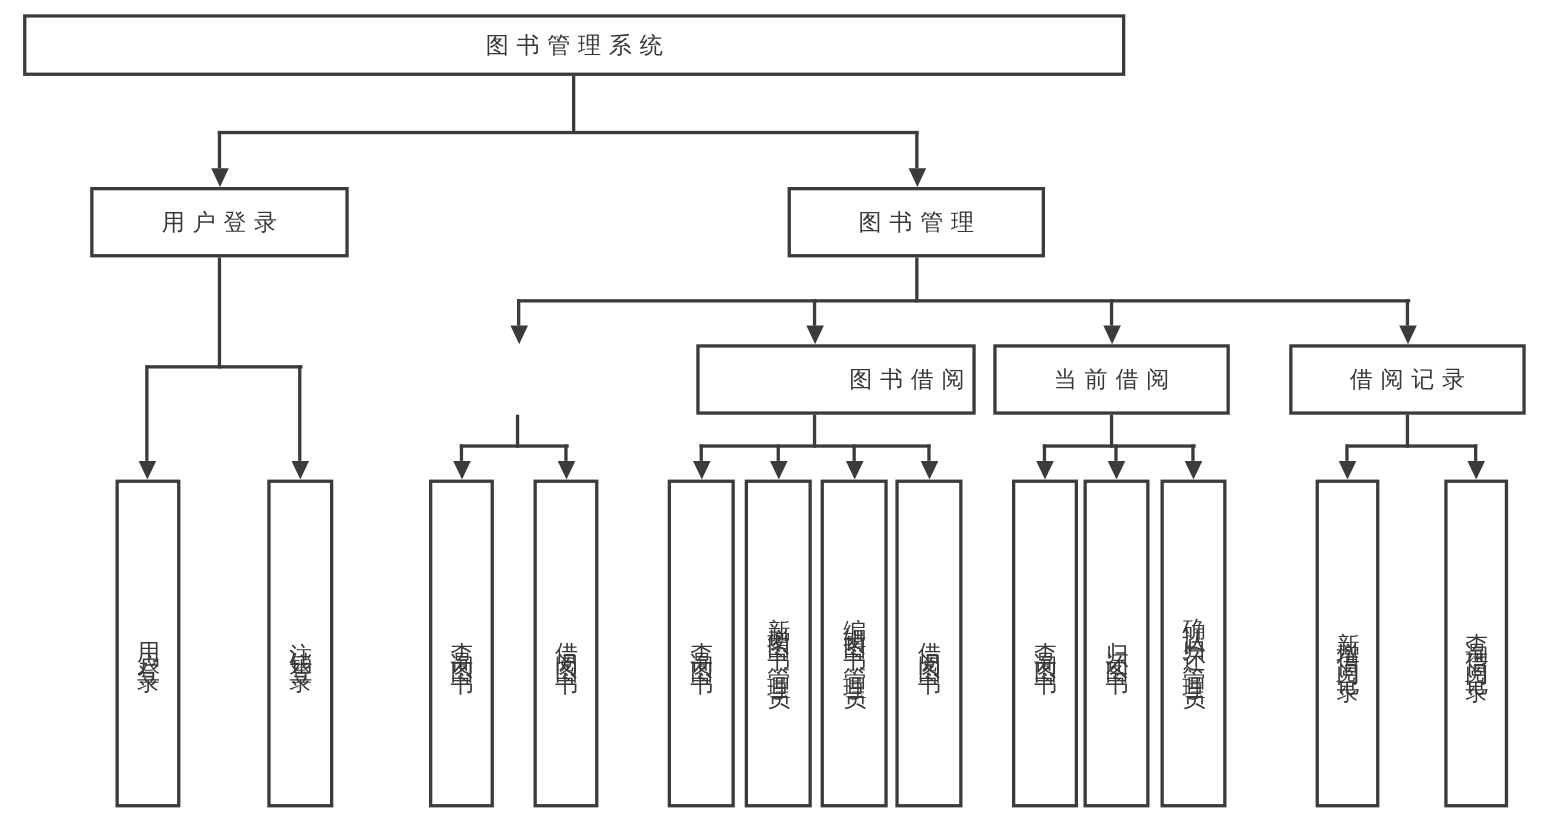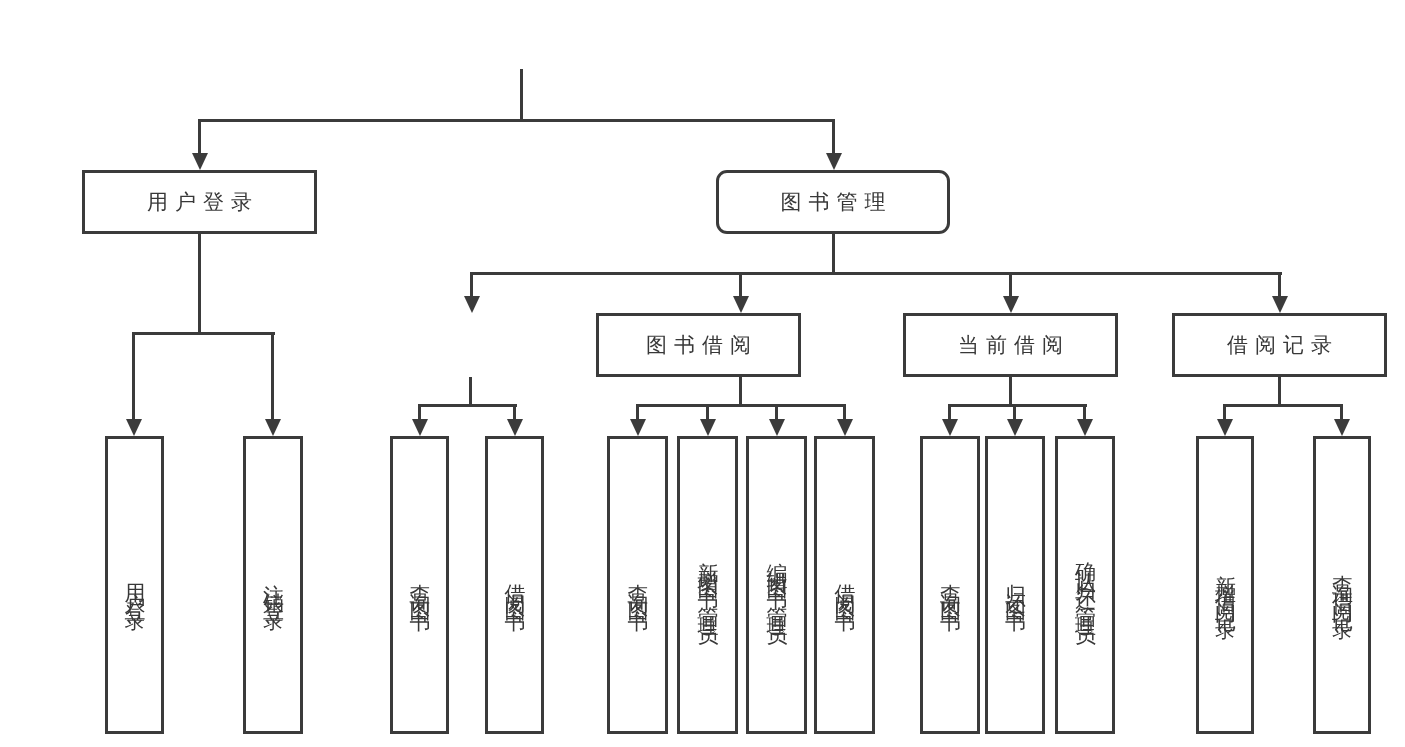--- a/index.html
+++ b/index.html
@@ -72,46 +72,49 @@
     opacity: 0.9;
     white-space: nowrap;
     z-index: 5;
   }
 </style>
 </head>
 <body>
 
 <div class="canvas">
 
+  <div class="box" style="left:21px; top:13px; width:1002px; height:56px;">
+    <span class="hlabel">图书管理系统</span>
+  </div>
 
   <div class="vline" style="left:520px; top:69px; height:52px;"></div>
   <div class="hline" style="left:198px; top:119px; width:637px;"></div>
   <div class="arr" style="left:198px; top:119px; height:34px;"></div>
   <div class="arr" style="left:832px; top:119px; height:34px;"></div>
 
   <div class="box" style="left:82px; top:170px; width:235px; height:64px;">
     <span class="hlabel">用户登录</span>
   </div>
-  <div class="box" style="left:716px; top:170px; width:234px; height:64px;border-radius:11px;">
+  <div class="box" style="left:716px; top:170px; width:234px; height:64px;">
     <span class="hlabel">图书管理</span>
   </div>
 
   <div class="vline" style="left:198px; top:234px; height:101px;"></div>
   <div class="hline" style="left:133px; top:332px; width:142px;"></div>
   <div class="arr" style="left:132px; top:332px; height:87px;"></div>
   <div class="arr" style="left:271px; top:332px; height:87px;"></div>
 
   <div class="vline" style="left:832px; top:234px; height:41px;"></div>
   <div class="hline" style="left:470px; top:272px; width:812px;"></div>
   <div class="arr" style="left:470px; top:272px; height:24px;"></div>
   <div class="arr" style="left:739px; top:272px; height:24px;"></div>
   <div class="arr" style="left:1009px; top:272px; height:24px;"></div>
   <div class="arr" style="left:1278px; top:272px; height:24px;"></div>
 
-  <div class="box" style="left:596px; top:313px; width:205px; height:64px;">
+  <div class="box" style="left:633px; top:313px; width:254px; height:64px;justify-content:flex-end;">
     <span class="hlabel">图书借阅</span>
   </div>
   <div class="box" style="left:903px; top:313px; width:215px; height:64px;">
     <span class="hlabel">当前借阅</span>
   </div>
   <div class="box" style="left:1172px; top:313px; width:215px; height:64px;">
     <span class="hlabel">借阅记录</span>
   </div>
 
   <div class="vline" style="left:469px; top:377px; height:30px;"></div>

